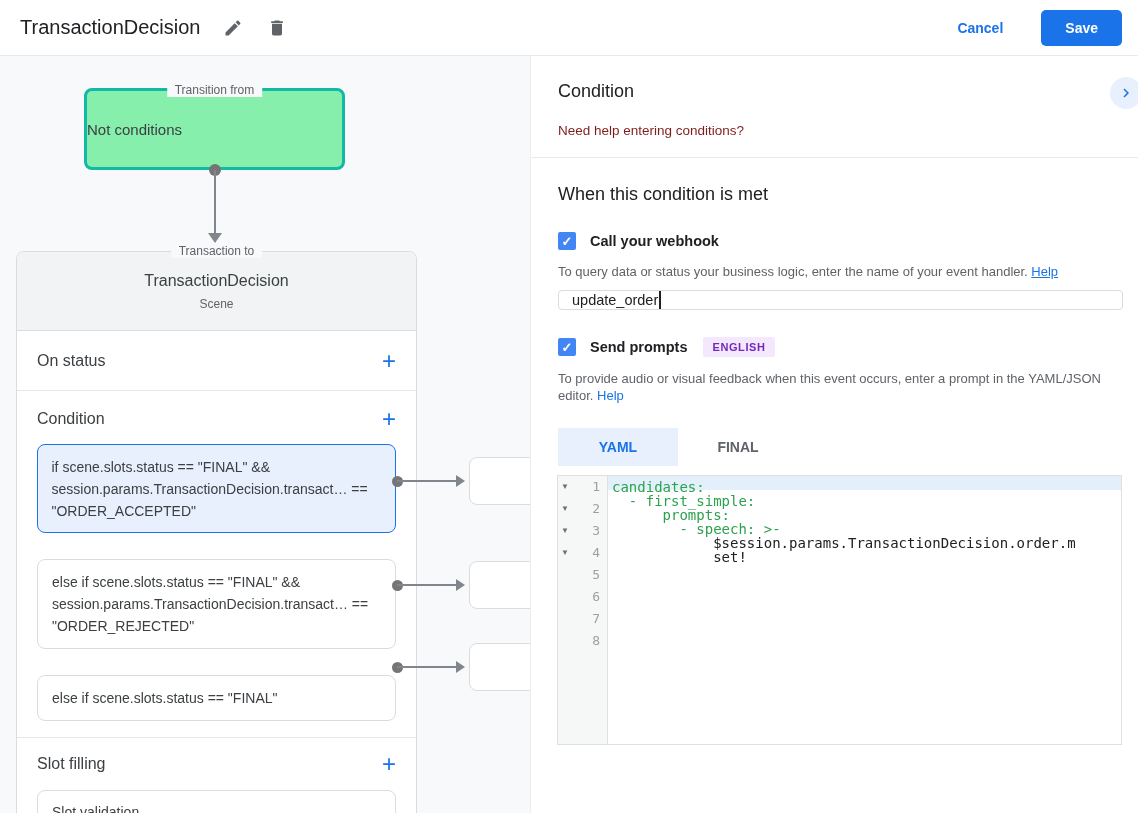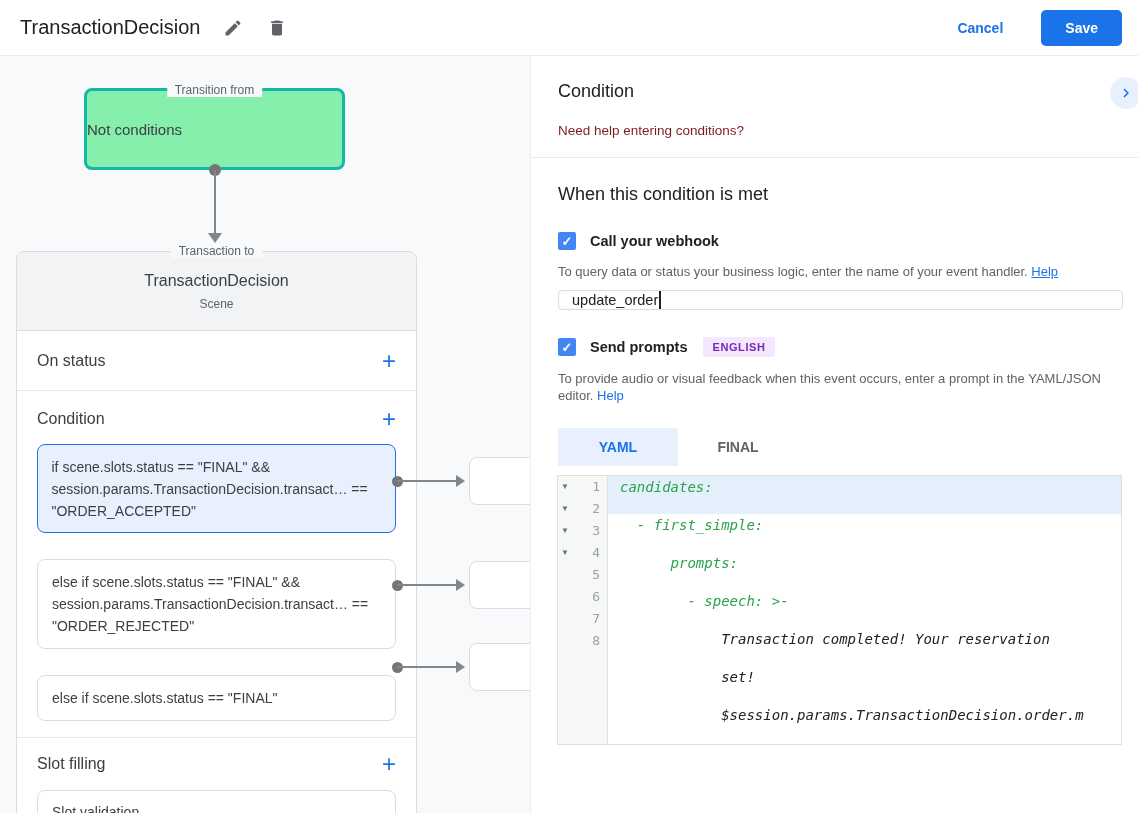--- a/index.html
+++ b/index.html
@@ -158,22 +158,22 @@
   }
   .gutter { width:50px; background:#f6f7f7; border-right:1px solid #e0e0e0; flex:0 0 50px; }
   .gutter-row { height:22px; position:relative; }
   .fold { position:absolute; left:3px; top:0; font-size:8px; color:#6b7176; line-height:22px; cursor:pointer; }
   .lnum {
     position:absolute; right:7px; top:0; font-family:"DejaVu Sans Mono",monospace;
     font-size:13px; color:#9aa0a6; line-height:22px;
   }
   .code { flex:1; overflow:hidden; }
   .code-row {
-    height:38px; line-height:22px; white-space:pre;
-    font-family:"DejaVu Sans Mono",monospace; font-size:14px; color:#202124; padding-left:12px;font-style:italic;
+    height:14px; line-height:22px; white-space:pre;
+    font-family:"DejaVu Sans Mono",monospace; font-size:14px; color:#202124; padding-left:4px;
   }
   .code-row.selected { background:#e3f0fc; }
   .code-row .key { color:#2ba24c; }
   .code-row .text { color:#202124; }
 </style>
 </head>
 <body>
 
 <div class="topbar">
   <span class="topbar-title">TransactionDecision</span>
@@ -328,19 +328,18 @@
         </div>
         <div class="gutter-row">
           <span class="lnum">8</span>
         </div>
       </div>
     <div class="code" id="editor-code">
         <div class="code-row selected"><span class="key">candidates:</span></div>
         <div class="code-row"><span class="key">  - first_simple:</span></div>
         <div class="code-row"><span class="key">      prompts:</span></div>
         <div class="code-row"><span class="key">        - speech: &gt;-</span></div>
-        <div class="code-row"><span class="text">            Transaction completed! Your reservation</span></div>
+        <div class="code-row"><span class="text">            $session.params.TransactionDecision.order.m</span></div>
         <div class="code-row"><span class="text">            set!</span></div>
-        <div class="code-row"><span class="text">            $session.params.TransactionDecision.order.m</span></div>
         <div class="code-row"></div>
       </div>
   </div>
 </div>
 
 </body></html>

